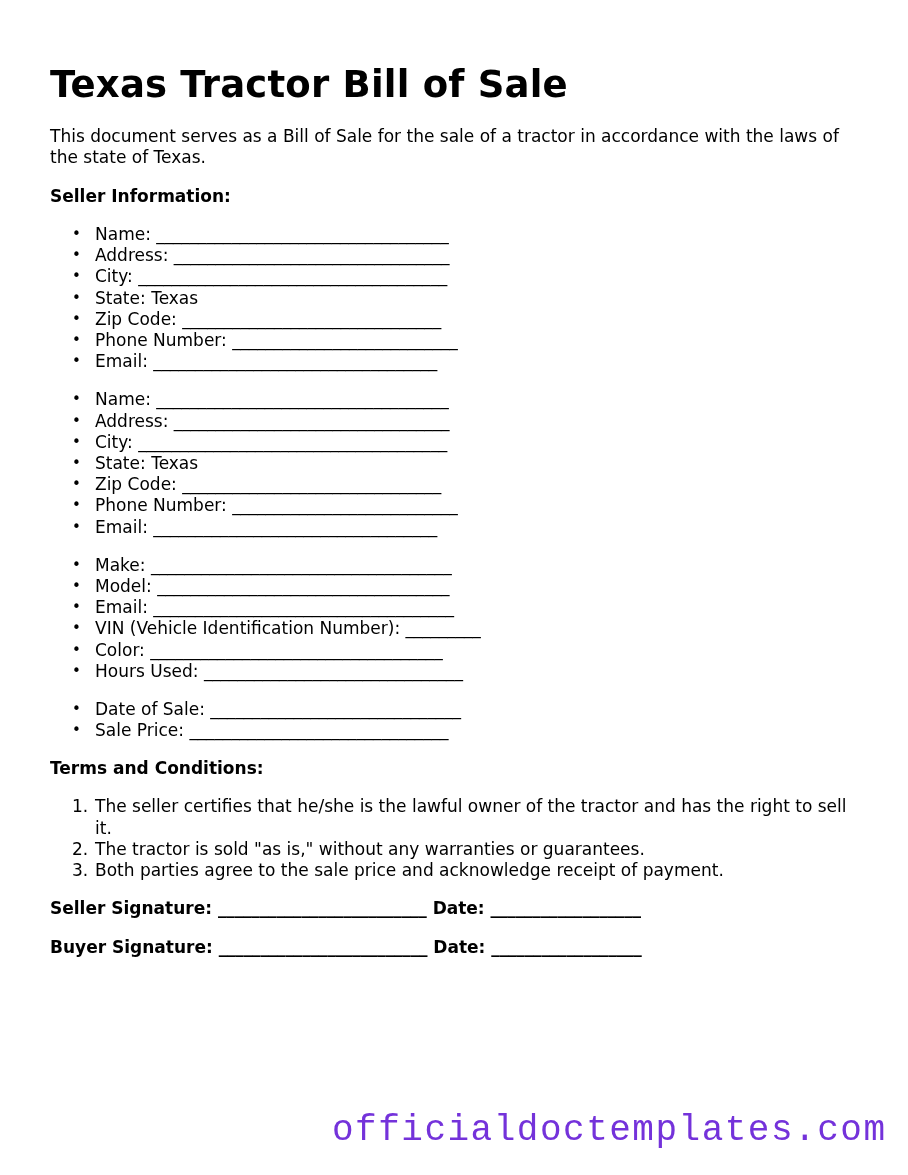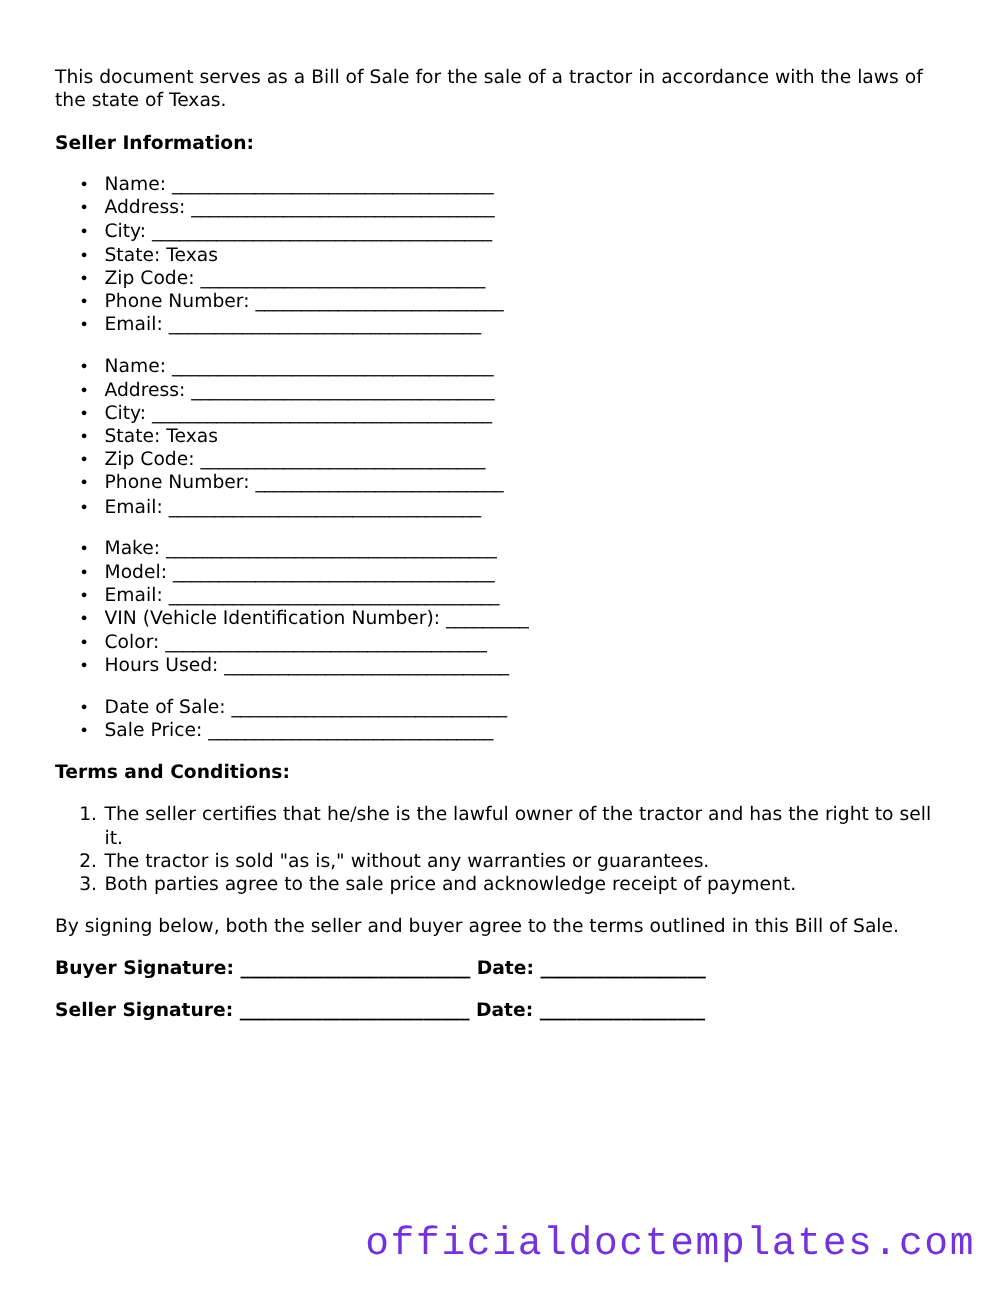--- a/index.html
+++ b/index.html
@@ -102,20 +102,21 @@
       color: #6d28d9;
       letter-spacing: 1.5px;
       white-space: nowrap;
       opacity: 0.95;
     }
   </style>
 </head>
 <body>
 
 <div class="page">
+  <h1>Texas Tractor Bill of Sale</h1>
   <p class="intro">This document serves as a Bill of Sale for the sale of a tractor in accordance with the laws of the state of Texas.</p>
 
   <div class="section-heading">Seller Information:</div>
   <ul class="fields">
     <li><span class="bullet">•</span><span>Name:</span> <span class="blank">___________________________________</span></li>
     <li><span class="bullet">•</span><span>Address:</span> <span class="blank">_________________________________</span></li>
     <li><span class="bullet">•</span><span>City:</span> <span class="blank">_____________________________________</span></li>
     <li><span class="bullet">•</span><span>State:</span> <span>Texas</span></li>
     <li><span class="bullet">•</span><span>Zip Code:</span> <span class="blank">_______________________________</span></li>
     <li><span class="bullet">•</span><span>Phone Number:</span> <span class="blank">___________________________</span></li>
@@ -146,29 +147,28 @@
     <li><span class="bullet">•</span><span>Sale Price:</span> <span class="blank">_______________________________</span></li>
   </ul>
 
   <div class="section-heading">Terms and Conditions:</div>
   <ol class="terms">
     <li><span class="num">1.</span><span>The seller certifies that he/she is the lawful owner of the tractor and has the right to sell it.</span></li>
     <li><span class="num">2.</span><span>The tractor is sold "as is," without any warranties or guarantees.</span></li>
     <li><span class="num">3.</span><span>Both parties agree to the sale price and acknowledge receipt of payment.</span></li>
   </ol>
 
-  <p class="closing">By signing below, both the seller and buyer agree to the terms outlined in this Bill of Sale.</p>
 
   <div class="sig-row">
-    <span>Buyer Signature:</span>
+    <span>Seller Signature:</span>
     <span class="blank">_________________________</span>
     <span>Date:</span>
     <span class="blank">__________________</span>
   </div>
   <div class="sig-row">
-    <span>Seller Signature:</span>
+    <span>Buyer Signature:</span>
     <span class="blank">_________________________</span>
     <span>Date:</span>
     <span class="blank">__________________</span>
   </div>
 </div>
 
 <div class="watermark">officialdoctemplates.com</div>
 
 </body></html>

